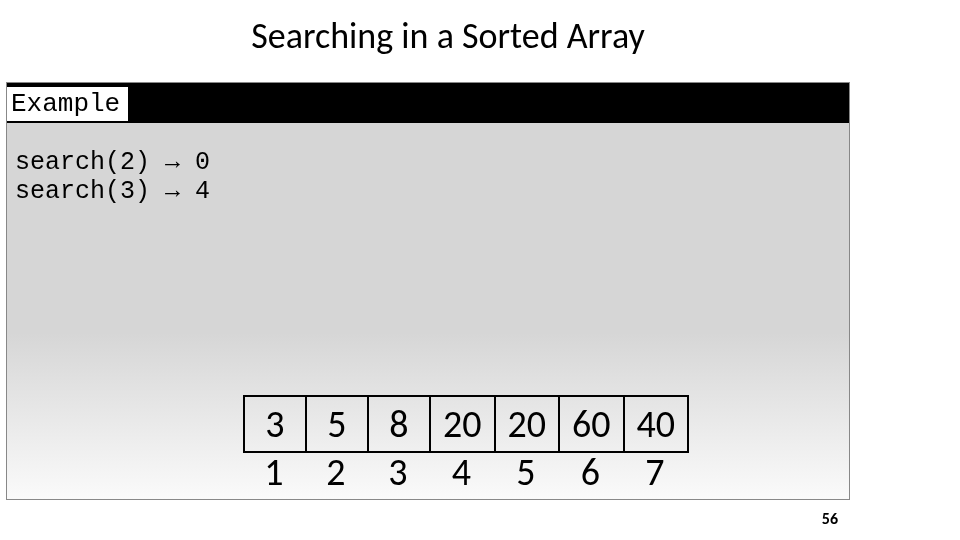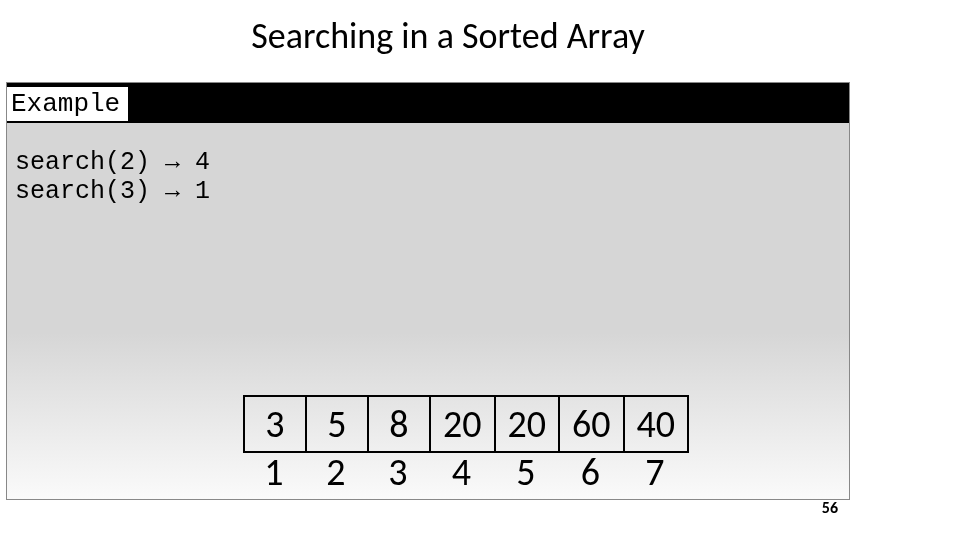--- a/index.html
+++ b/index.html
@@ -88,43 +88,43 @@
     display: flex;
   }
   .index-row div {
     font-size: 38px;
     text-align: center;
     font-family: Calibri, "Segoe UI", Arial, sans-serif;
   }
   .page-number {
     position: absolute;
     right: 18px;
-    bottom: 23px;
+    bottom: 12px;
     font-size: 16px;
     font-weight: bold;
     color: #000;
   }
 </style>
 </head>
 <body>
 
 <div class="slide">
 
   <div class="title">Searching in a Sorted Array</div>
 
   <div class="content-box">
 
     <div class="example-tab">
       <div class="example-tab-inner">
         <span>Example</span>
       </div>
     </div>
 
-    <div class="code-lines"><span>search(2) → 4</span>
-<span>search(3) → 1</span></div>
+    <div class="code-lines"><span>search(2) → 0</span>
+<span>search(3) → 4</span></div>
 
     <table class="array-table">
       <tbody>
           <tr>
         <td>3</td>
         <td>5</td>
         <td>8</td>
         <td>20</td>
         <td>20</td>
         <td>60</td>

